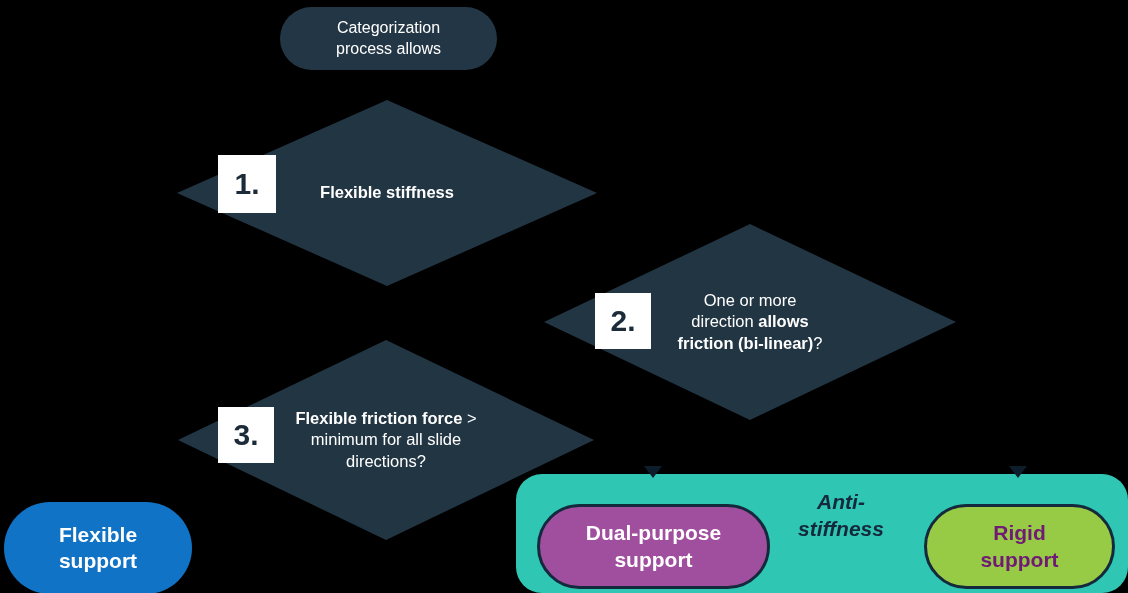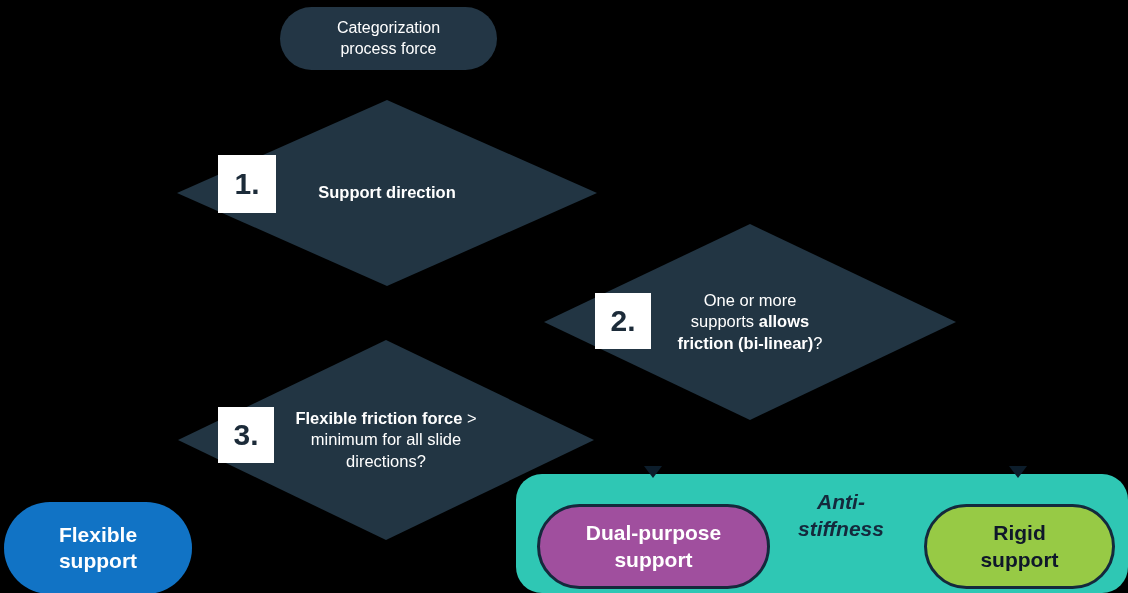--- a/index.html
+++ b/index.html
@@ -52,21 +52,21 @@
     position:absolute;left:516px;top:474px;width:612px;height:119px;
     border-radius:26px;background:#2fc7b4;
   }
   .purple{
     left:537px;top:488px;width:233px;height:85px;border-radius:44px;
     background:#a04f9e;border:3px solid #14293c;color:#fff;box-sizing:border-box;text-align:center;
   }
   .purple .inner{width:160px;}
   .green{
     left:924px;top:488px;width:191px;height:85px;border-radius:44px;
-    background:#97ca45;border:3px solid #14293c;color:#0f172a;box-sizing:border-box;
+    background:#97ca45;border:3px solid #14293c;color:#701a75;box-sizing:border-box;
   }
   .green .inner{width:110px;}
   .anti-label{
     position:absolute;left:776px;top:488px;width:130px;
     text-align:center;color:#14293c;font-weight:bold;font-size:21px;line-height:1.3;font-style:italic;
   }
   .anti-label span{display:block;}
   
   .arrowhead{
     position:absolute;width:0;height:0;
@@ -75,35 +75,35 @@
   }
   .a1{left:644px;top:466px;}
   .a2{left:1009px;top:466px;}
 </style>
 </head>
 <body>
 
 <div class="canvas">
 
   <div class="start">
-    <div class="inner">Categorization process force</div>
+    <div class="inner">Categorization process allows</div>
   </div>
 
   <div class="diamond d1">
     <div class="dtext">
-      <b>Support direction</b><br>
+      <b>Flexible stiffness</b><br>
     </div>
   </div>
   <div class="numbox n1">
     <span>1.</span>
   </div>
 
   <div class="diamond d2">
     <div class="dtext">
-      <span>One or more supports</span>
+      <span>One or more direction</span>
       <b>allows friction (bi-linear)</b><span>?</span>
     </div>
   </div>
   <div class="numbox n2">
     <span>2.</span>
   </div>
 
   <div class="diamond d3">
     <div class="dtext">
       <b>Flexible friction force</b>

